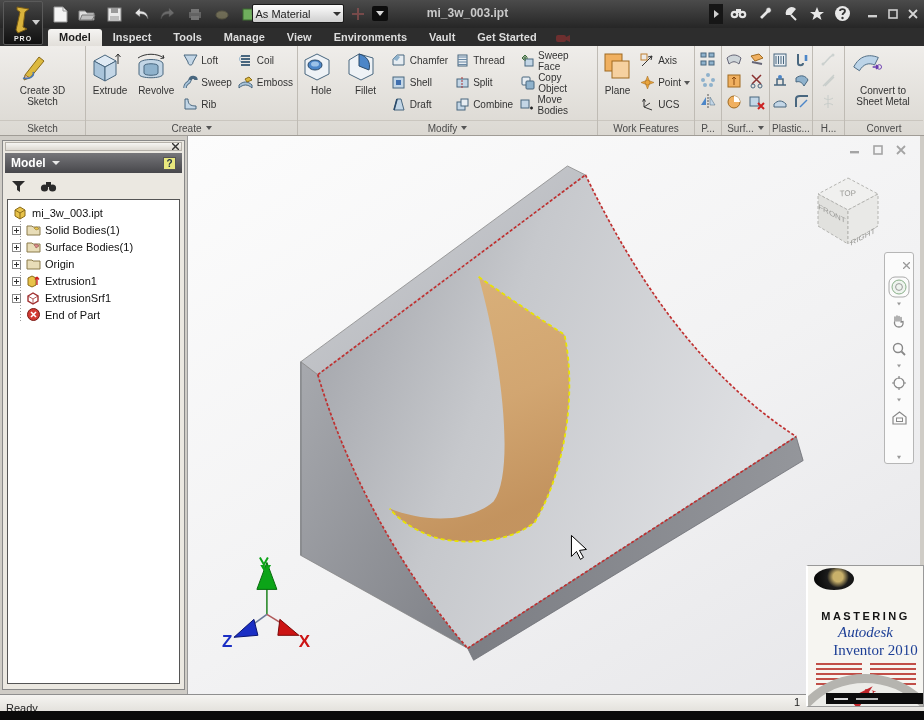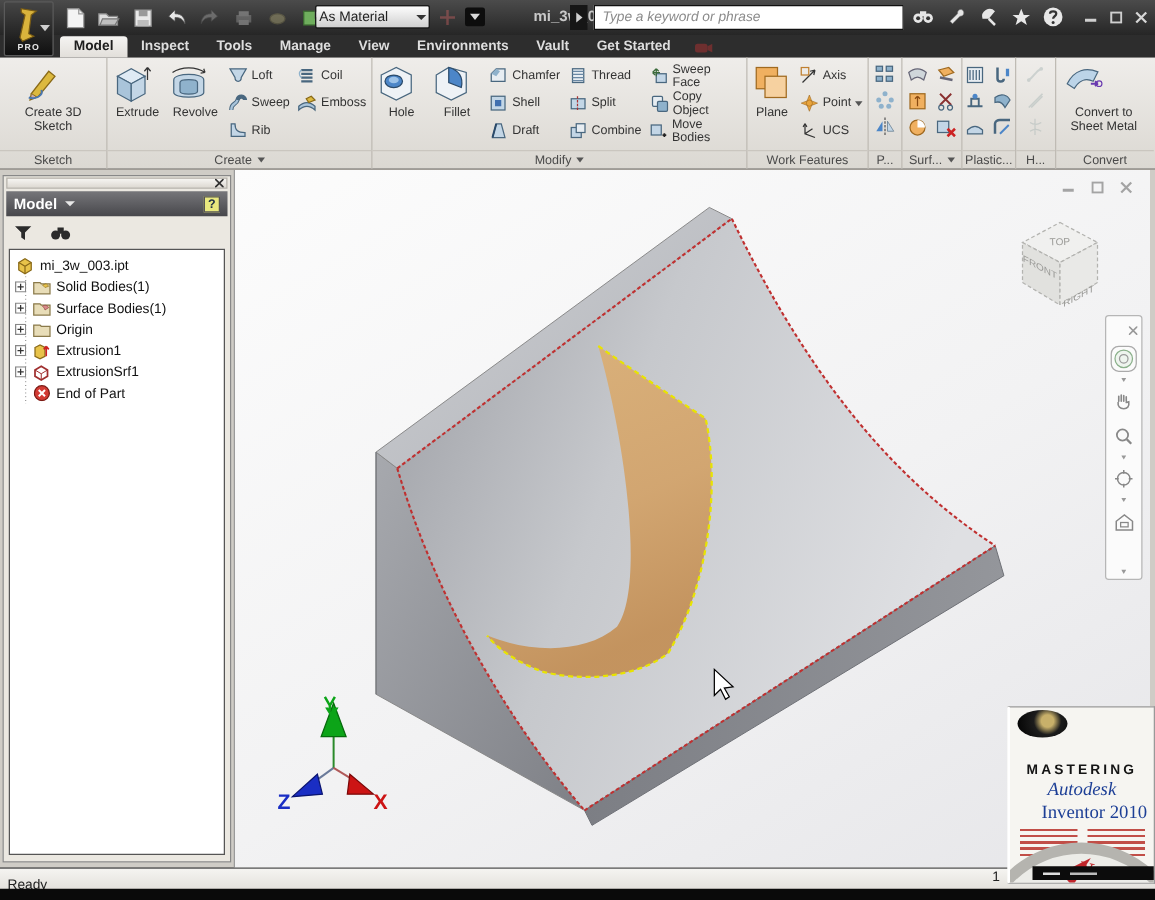--- a/index.html
+++ b/index.html
@@ -206,21 +206,20 @@
     <div class="blkdrop">
       <span class="arr"></span>
     </div>
 
     <div class="doctitle">mi_3w_003.ipt</div>
 
     <div class="tbright">
       <span class="playbtn">
           <span class="arr"></span>
         </span>
-      <input class="searchbox" value="" placeholder="Type a keyword or phrase" style="">
       <span class="tbicon">
         <svg width="17" height="13" viewBox="0 0 17 13">
           <circle cx="4.5" cy="7.5" r="3.8" fill="#e6e6e6"></circle>
             <circle cx="12.5" cy="7.5" r="3.8" fill="#e6e6e6"></circle>
           <rect x="6" y="2" width="5" height="4" fill="#e6e6e6"></rect>
             <circle cx="4.5" cy="7.5" r="1.6" fill="#333"></circle>
             <circle cx="12.5" cy="7.5" r="1.6" fill="#333"></circle>
         </svg>
       </span>
       <span class="tbicon">

